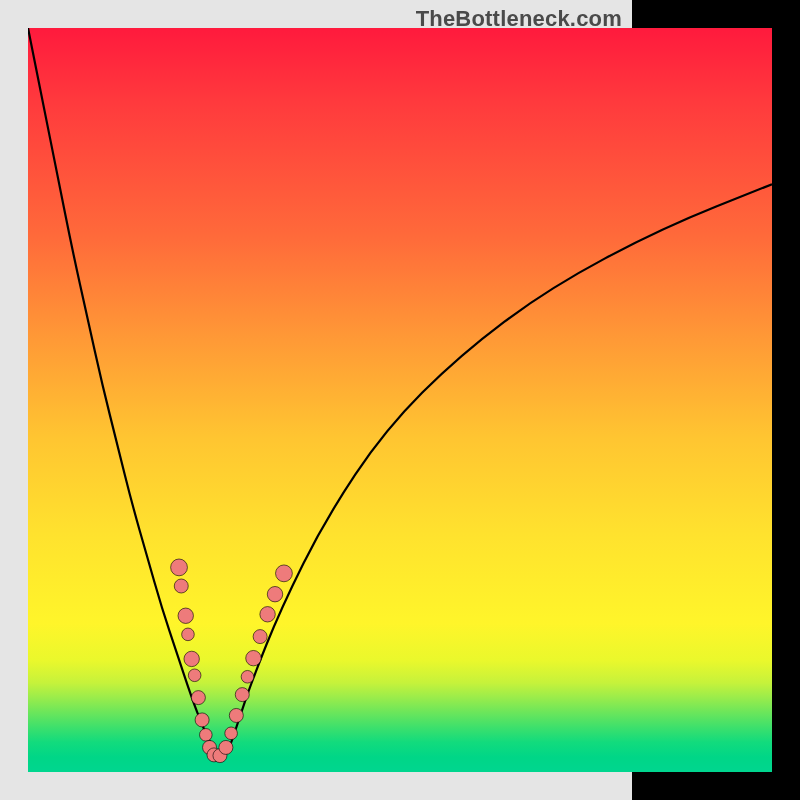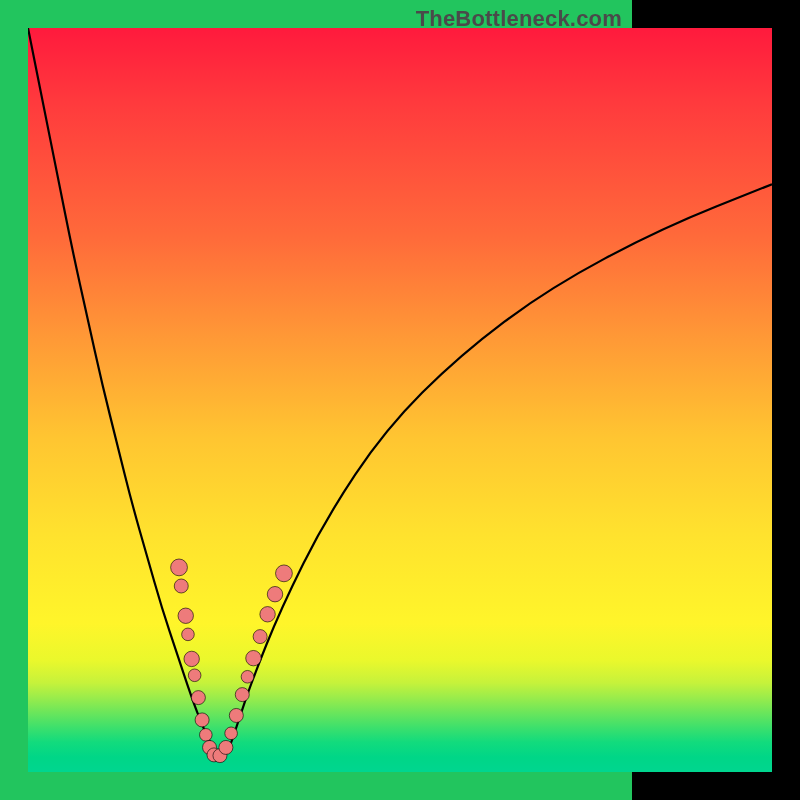--- a/index.html
+++ b/index.html
@@ -9,21 +9,21 @@
     height: 800px;
     background: #000;
     overflow: hidden;
   }
   .frame {
     position: absolute;
     left: 0;
     top: 0;
     width: 632px;
     height: 800px;
-    background: #22c55e;
+    background: #e5e5e5;
   }
   .plot {
     position: absolute;
     left: 28px;
     top: 28px;
     width: 744px;
     height: 744px;
     
     background: linear-gradient(
       to bottom,

